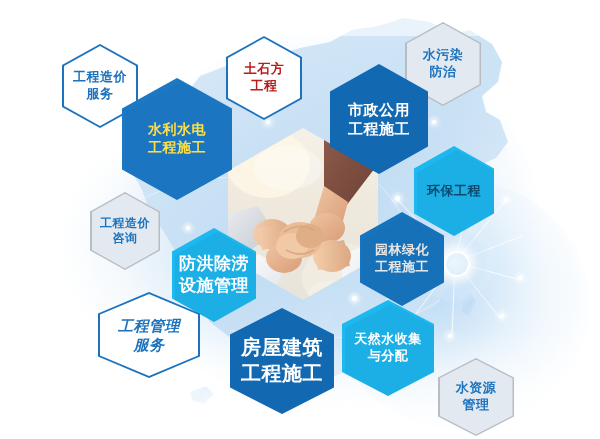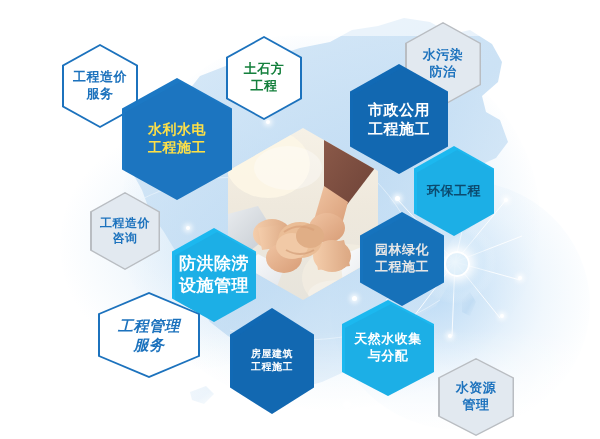--- a/index.html
+++ b/index.html
@@ -253,41 +253,41 @@
   </div>
 
   <div id="hex-host">
       <div class="hex outline-blue" style="left: 62px; top: 44px; width: 76px; height: 84px; font-size: 13px; color: rgb(28, 114, 189);">
         <span class="edge" style="background: rgb(28, 114, 189);"></span>
         <span class="txt">
           <span class="lbl">工程造价</span>
           <span class="lbl">服务</span>
         </span>
       </div>
-      <div class="hex outline-blue" style="left: 226px; top: 36px; width: 76px; height: 84px; font-size: 13px; color: #15803d;">
+      <div class="hex outline-blue" style="left: 226px; top: 36px; width: 76px; height: 84px; font-size: 13px; color: #b91c1c;">
         <span class="edge" style="background: rgb(28, 114, 189);"></span>
         <span class="txt">
           <span class="lbl">土石方</span>
           <span class="lbl">工程</span>
         </span>
       </div>
       <div class="hex outline-gray" style="left: 405px; top: 22px; width: 76px; height: 84px; font-size: 13px; color: rgb(28, 114, 189);">
         <span class="edge" style="background: rgb(185, 189, 194);"></span>
         <span class="txt">
           <span class="lbl">水污染</span>
           <span class="lbl">防治</span>
         </span>
       </div>
       <div class="hex solid" style="left: 122px; top: 78px; width: 110px; height: 122px; font-size: 14px; background: rgb(28, 120, 196); color: #fde047;">
         <span class="txt">
           <span class="lbl">水利水电</span>
           <span class="lbl">工程施工</span>
         </span>
       </div>
-      <div class="hex solid" style="left: 350px; top: 64px; width: 98px; height: 110px; font-size: 15px; background: rgb(17, 105, 180); color: rgb(255, 255, 255);">
+      <div class="hex solid" style="left: 330px; top: 64px; width: 98px; height: 110px; font-size: 15px; background: rgb(17, 105, 180); color: rgb(255, 255, 255);">
         <span class="txt">
           <span class="lbl">市政公用</span>
           <span class="lbl">工程施工</span>
         </span>
       </div>
       <div class="hex solid" style="left: 414px; top: 146px; width: 80px; height: 90px; font-size: 13px; background: rgb(28, 184, 239); color: #0c4a6e;">
         <span class="txt">
           <span class="lbl">环保工程</span>
         </span>
       </div>
@@ -316,21 +316,21 @@
           <span class="lbl">工程管理</span>
           <span class="lbl">服务</span>
         </span>
       </div>
       <div class="hex solid" style="left: 342px; top: 300px; width: 92px; height: 96px; font-size: 13px; background: rgb(28, 184, 239); color: rgb(255, 255, 255);">
         <span class="txt">
           <span class="lbl">天然水收集</span>
           <span class="lbl">与分配</span>
         </span>
       </div>
-      <div class="hex solid" style="left: 230px; top: 308px; width: 84px; height: 106px; font-size: 10px; background: rgb(17, 105, 180); color: rgb(255, 255, 255);">
+      <div class="hex solid" style="left: 230px; top: 308px; width: 104px; height: 106px; font-size: 20px; background: rgb(17, 105, 180); color: rgb(255, 255, 255);">
         <span class="txt">
           <span class="lbl">房屋建筑</span>
           <span class="lbl">工程施工</span>
         </span>
       </div>
       <div class="hex outline-gray" style="left: 438px; top: 358px; width: 76px; height: 78px; font-size: 13px; color: rgb(28, 114, 189);">
         <span class="edge" style="background: rgb(185, 189, 194);"></span>
         <span class="txt">
           <span class="lbl">水资源</span>
           <span class="lbl">管理</span>

